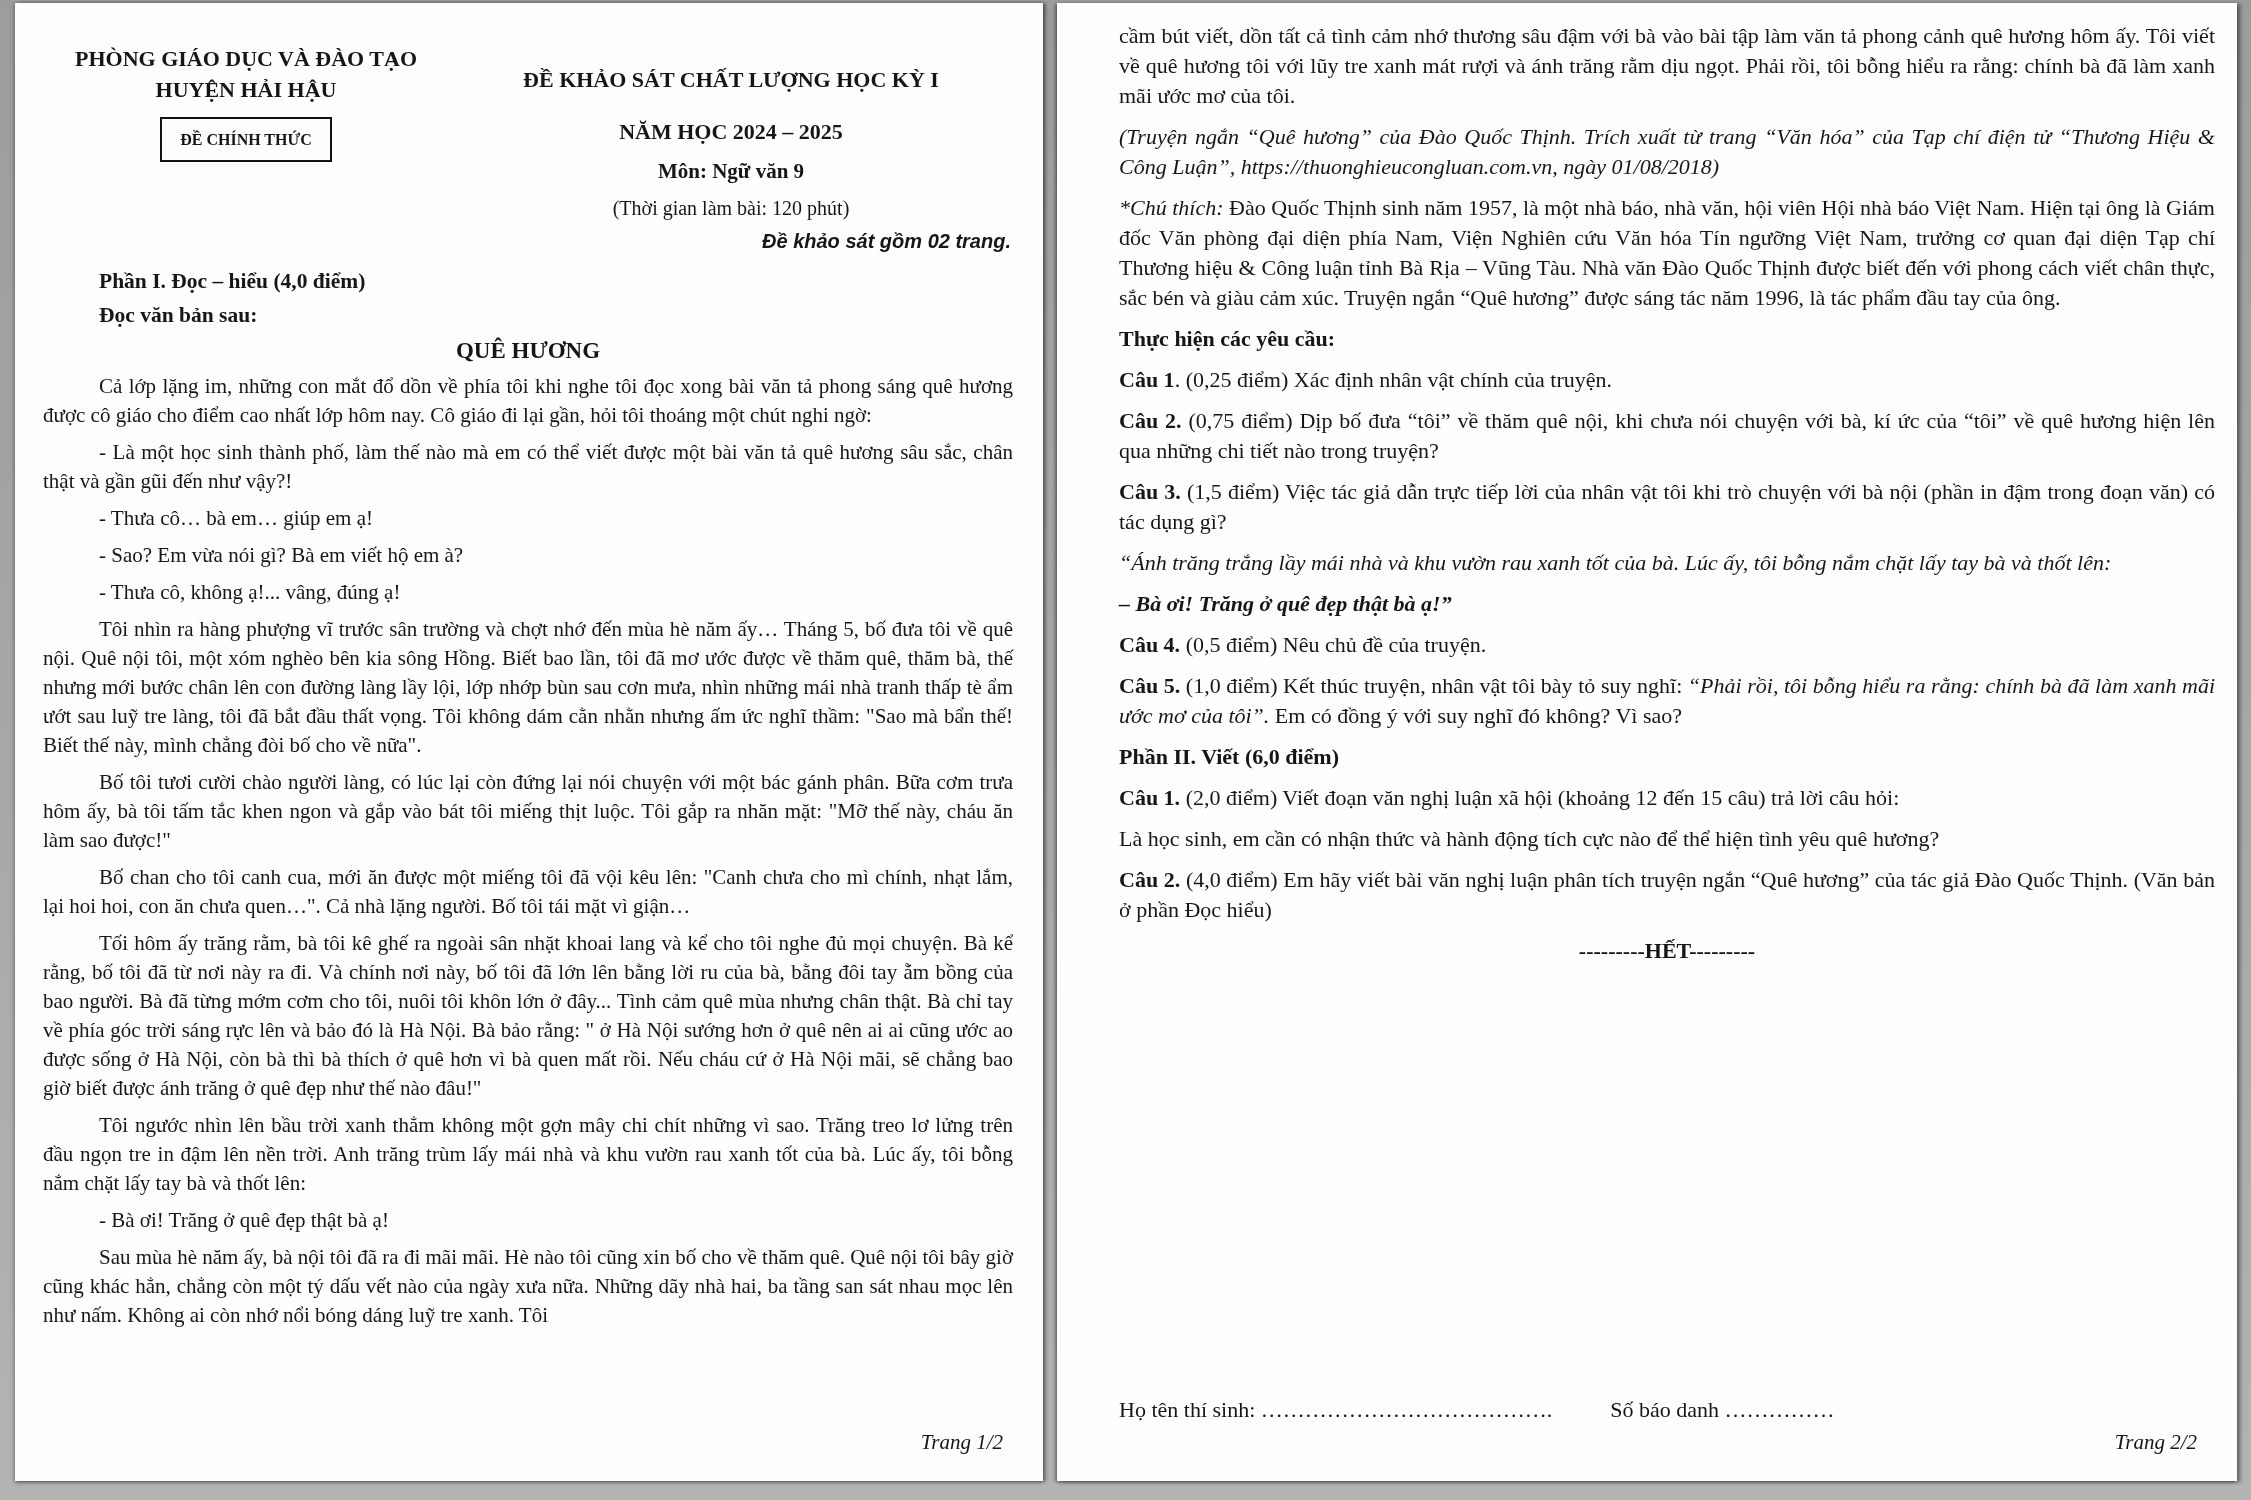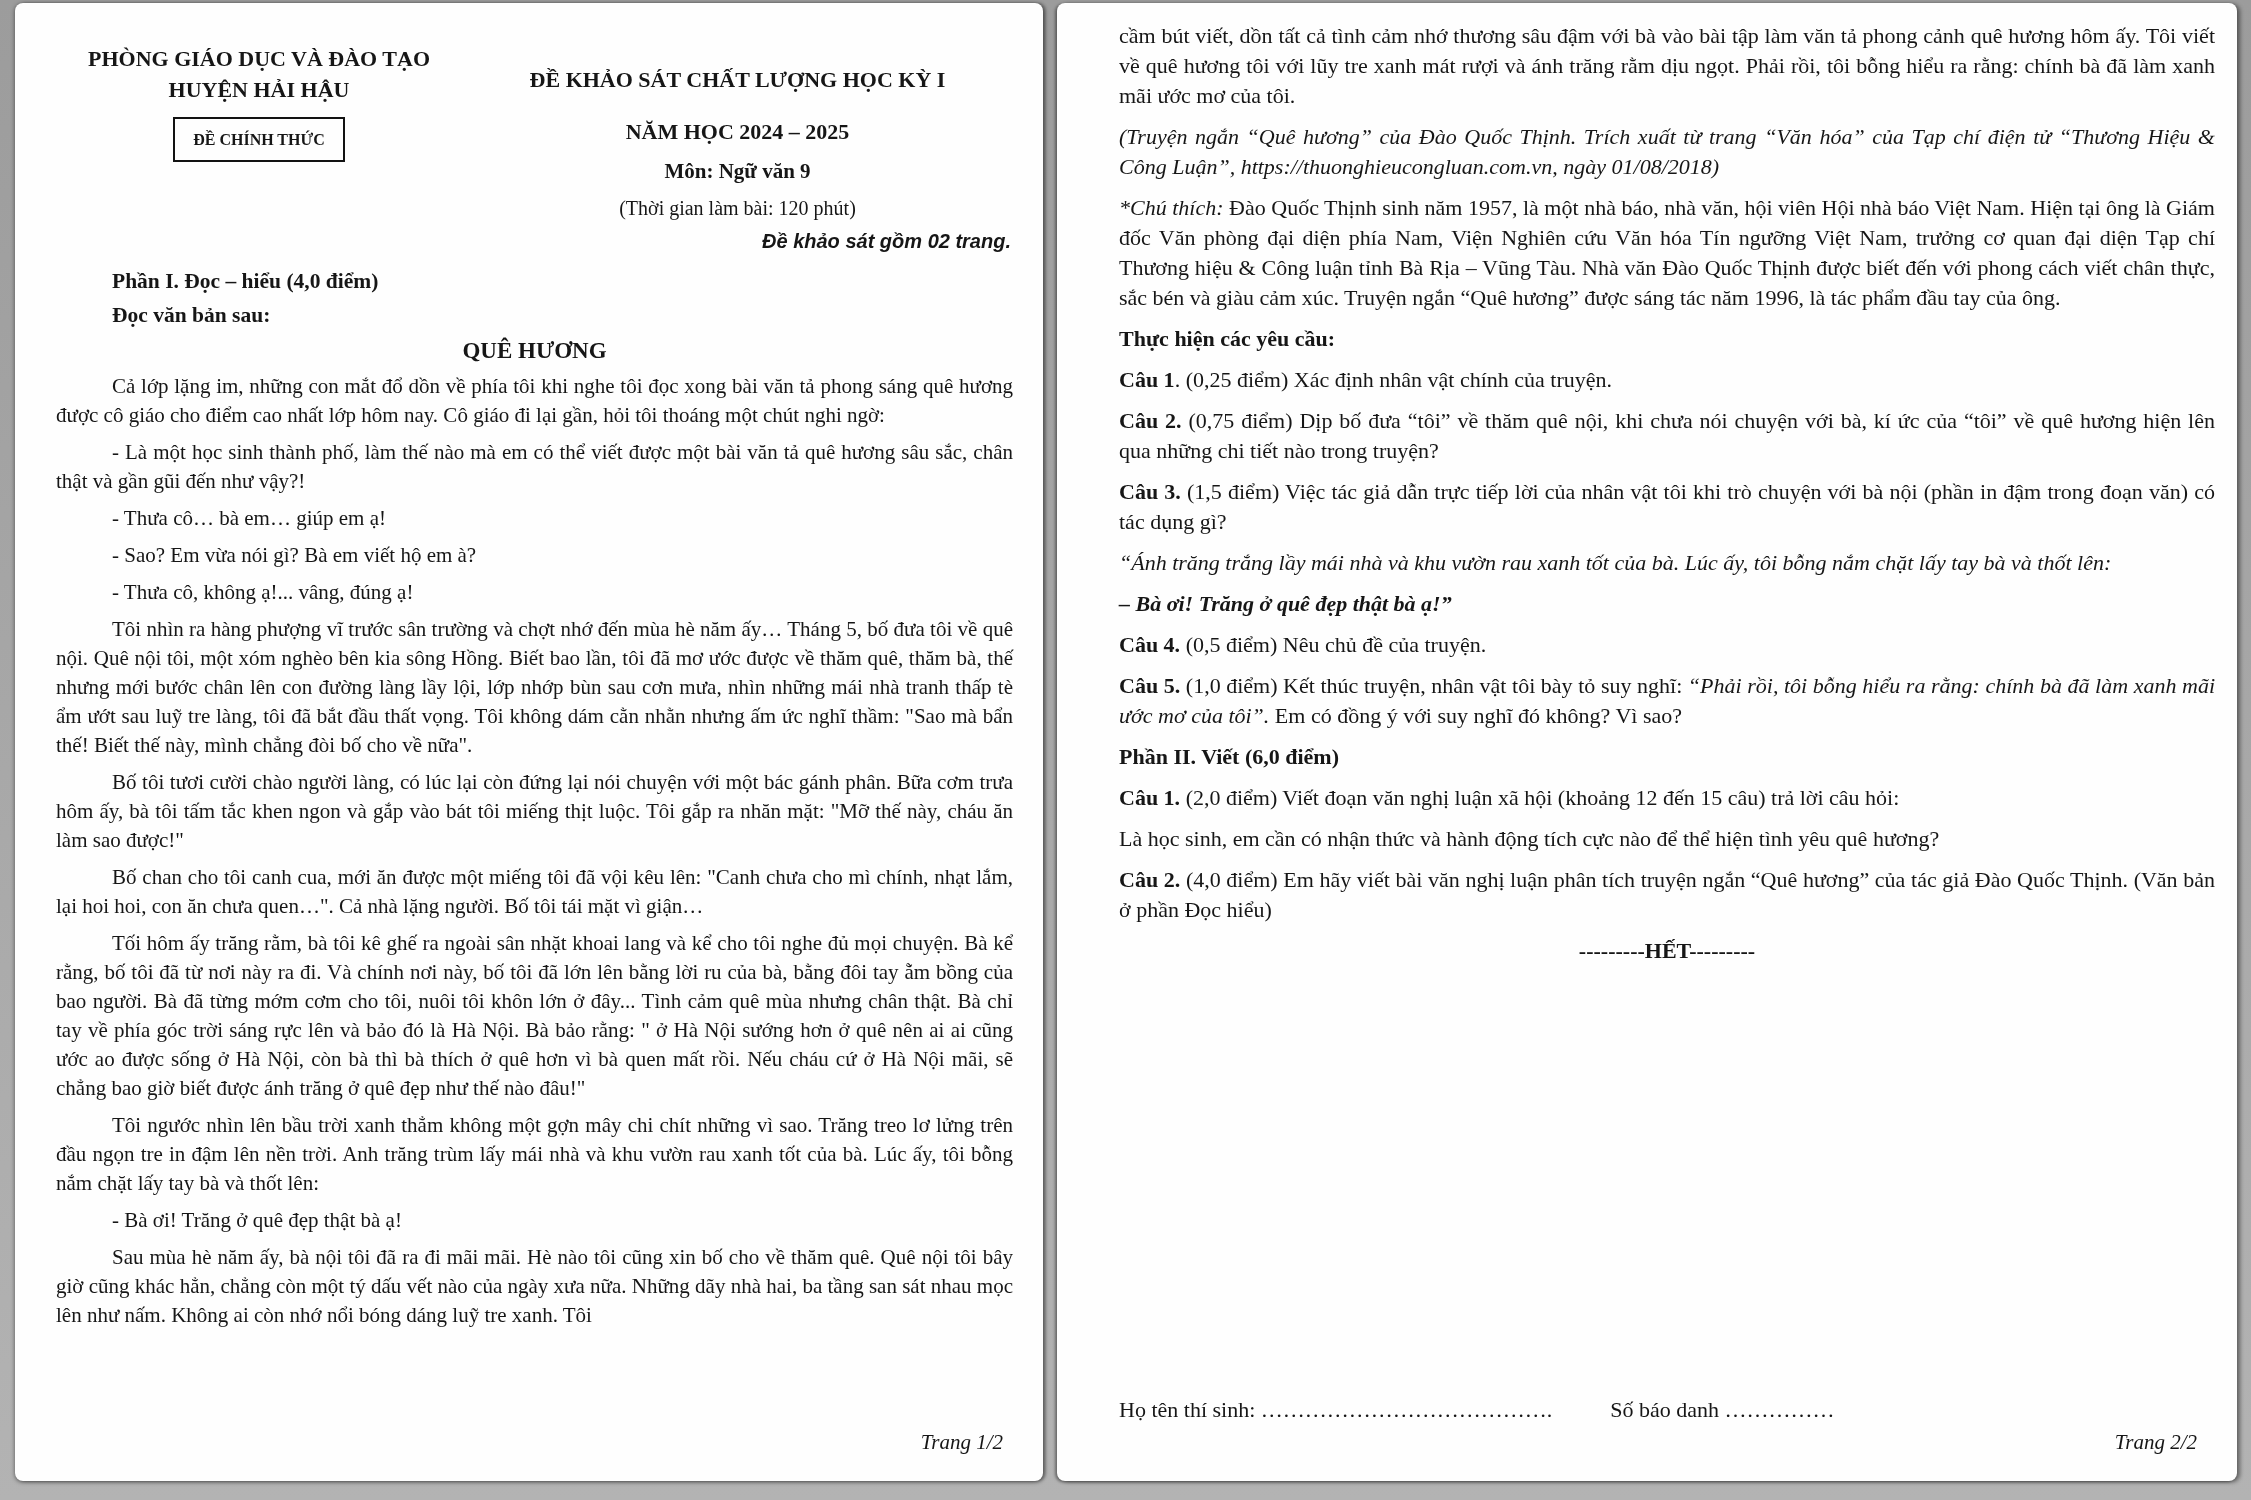--- a/index.html
+++ b/index.html
@@ -5,24 +5,24 @@
   html,body{margin:0;padding:0;}
   body{
     width:2251px;height:1500px;
     background:#a4a4a4;
     font-family:"Liberation Serif","DejaVu Serif",serif;
     color:#161616;
     position:relative;
     overflow:hidden;
   }
   .canvas{position:absolute;inset:0;background:linear-gradient(180deg,#9c9c9c 0%,#aaaaaa 60%,#b3b3b3 100%);}
-  .page{position:absolute;top:3px;height:1478px;background:#fefefe;border-radius:8px;}
+  .page{position:absolute;top:3px;height:1478px;background:#fefefe;}
   .page1{left:15px;width:1028px;box-shadow:0 1px 4px rgba(0,0,0,.55), 3px 0 3px rgba(0,0,0,.28);}
   .page2{left:1057px;width:1180px;box-shadow:-2px 1px 3px rgba(0,0,0,.40), 3px 1px 4px rgba(0,0,0,.45);}
-  .p1-inner{padding:40px 30px 0 41px;}
+  .p1-inner{padding:40px 30px 0 28px;}
   .p2-inner{padding:18px 22px 0 62px;font-size:22px;line-height:30px;}
 
   .hdr{display:flex;}
   .hdr-left{width:406px;text-align:center;font-weight:bold;font-size:22px;line-height:31px;}
   .official-box{display:inline-block;border:2px solid #121212;padding:5px 18px;margin-top:12px;font-size:16px;font-weight:bold;}
   .hdr-right{flex:1;text-align:center;}
   .t1{font-size:22px;line-height:31px;font-weight:bold;margin-top:21px;}
   .subj{font-size:21px;margin-top:12px;font-weight:bold;}
   .dur{font-size:20px;margin-top:13px;}
   .pages-note{text-align:right;font-style:italic;font-weight:bold;font-family:"Liberation Sans","DejaVu Sans",sans-serif;font-size:20px;margin-top:10px;padding-right:2px;}

